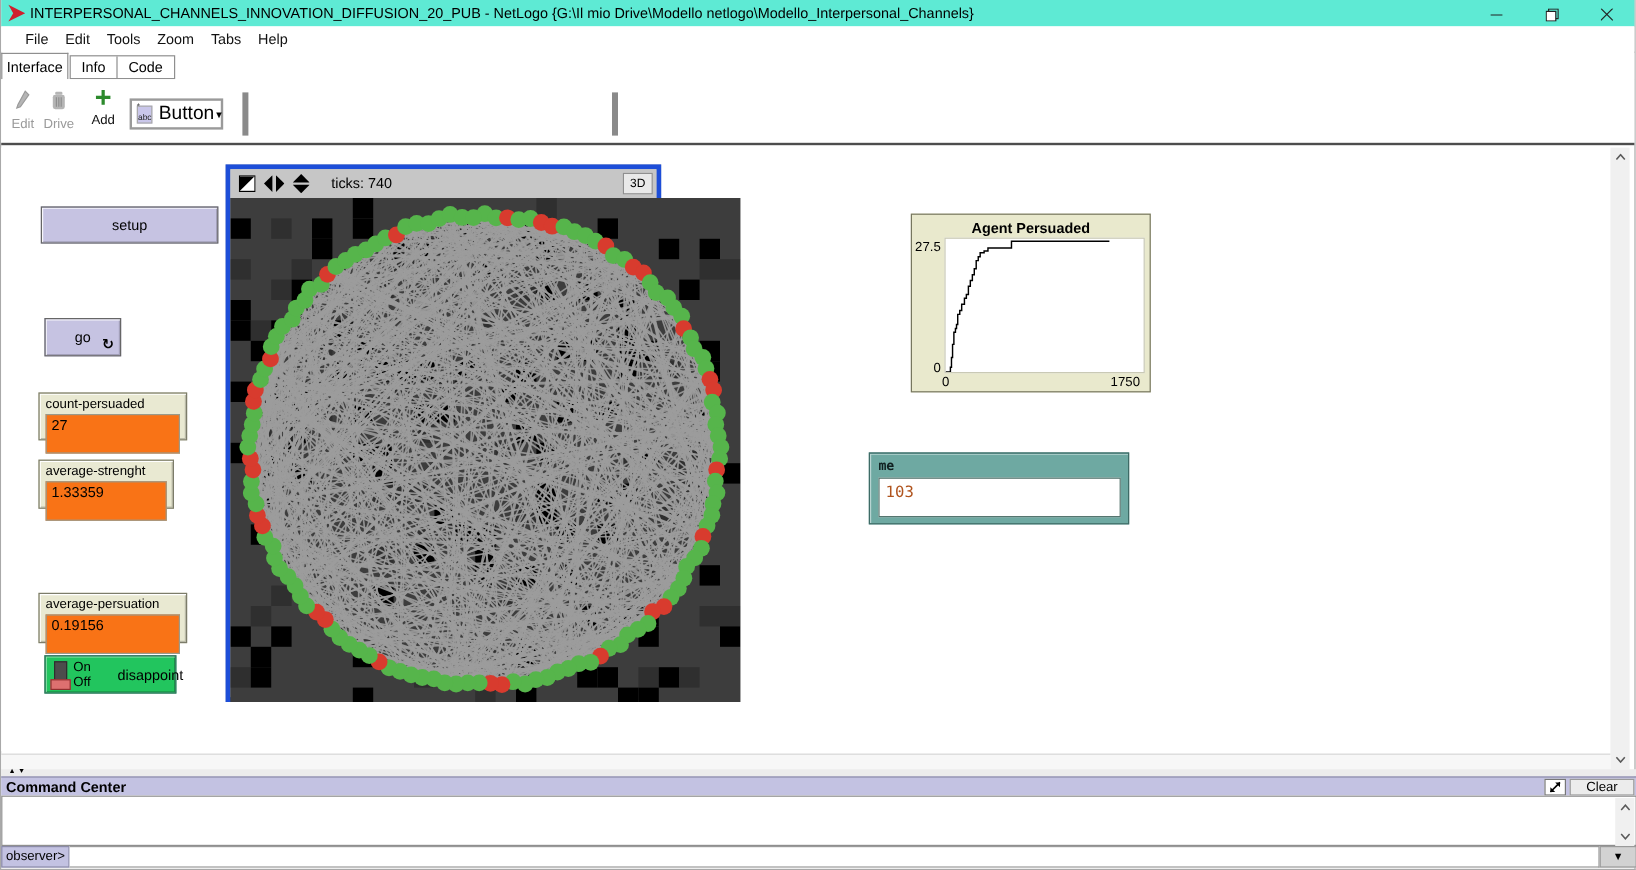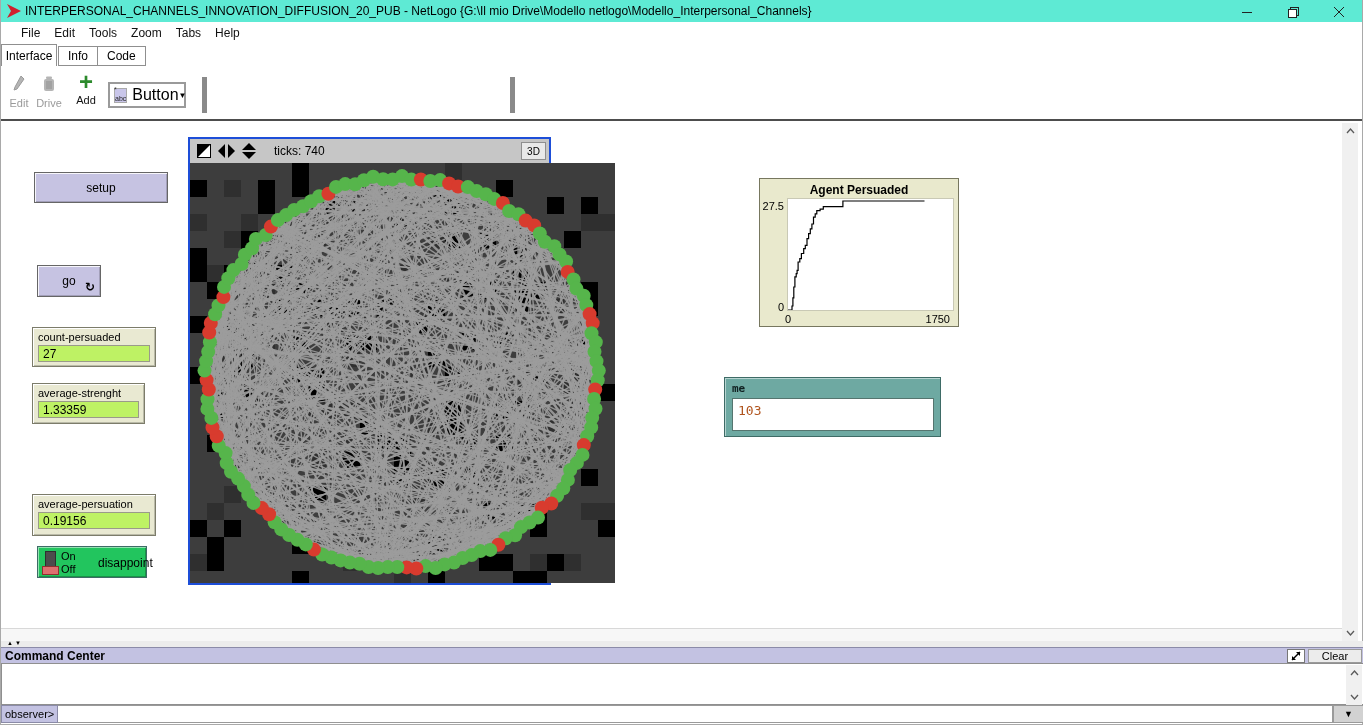--- a/index.html
+++ b/index.html
@@ -53,42 +53,42 @@
   .update-dd { position:absolute; left:411px; top:96px; width:80px; height:22px; background:#f2f2f2; border:1px solid #adadad;
     font-size:12px; display:flex; align-items:center; padding:0 6px; justify-content:space-between;}
   .settings-btn { position:absolute; left:527px; top:84px; width:76px; height:22px; background:#ececec; border:1px solid #b0b0b0;
     font-size:12px; display:flex; align-items:center; justify-content:center; }
 
   
   .canvas { position:absolute; top:123px; left:0; width:1341px; height:503px; background:#fff; }
   .btn-nl { position:absolute; background:#c6c3e2; border:1px solid #666;
     box-shadow:inset 1px 1px 0 rgba(255,255,255,.85), inset -1px -1px 0 rgba(0,0,0,.18);
     font-size:12px; color:#000; display:flex; align-items:center; justify-content:center; }
-  .btn-setup { left:33px; top:49px; width:134px; height:31px; }
+  .btn-setup { left:33px; top:49px; width:148px; height:31px; }
   .btn-go { left:36px; top:142px; width:64px; height:32px; }
   .forever-ic { position:absolute; right:5px; bottom:2px; font-size:12px; font-weight:bold; }
 
   .monitor { position:absolute; background:#e9e9d2; border:1px solid #7c7c6a;
     box-shadow:inset 1px 1px 0 #fff, inset -1px -1px 0 rgba(0,0,0,.2); padding:3px 5px; }
   .mon-label { font-size:11px; color:#000; }
-  .mon-field { margin-top:2px; background:#bef264; border:1px solid #9a9a8a; height:17px; font-size:12px; padding:1px 0 0 4px; }
+  .mon-field { margin-top:2px; background:#f97316; border:1px solid #9a9a8a; height:33px; font-size:12px; padding:1px 0 0 4px; }
   .mon-1 { left:31px; top:204px; width:124px; height:40px; }
   .mon-2 { left:31px; top:260px; width:113px; height:41px; }
   .mon-3 { left:31px; top:317px; width:117px; height:41px; }
   .mon-4 { left:31px; top:371px; width:124px; height:42px; }
 
   .switch { position:absolute; left:36px; top:423px; width:110px; height:32px; background:#22c55e;
     border:1px solid #3e6b66; box-shadow:inset 1px 1px 0 rgba(255,255,255,.5), inset -1px -1px 0 rgba(0,0,0,.25); }
   .sw-channel { position:absolute; left:7px; top:4px; width:11px; height:23px; background:#4c4c4c; border:1px solid #2e2e2e; }
   .sw-knob { position:absolute; left:4px; top:19px; width:17px; height:9px; background:#dd7070; border:1px solid #8f2f2f; }
   .sw-onoff { position:absolute; left:23px; top:3px; font-size:11px; line-height:13px; color:#000; }
   .sw-name { position:absolute; left:60px; top:9px; font-size:12px; color:#000; }
 
   
-  .world { position:absolute; left:187px; top:14px; width:363px; height:448px; border:2px solid #1d4ed8; background:#c6c6c6; }
+  .world { position:absolute; left:187px; top:14px; width:363px; height:448px; border:4px solid #1d4ed8; background:#c6c6c6; }
   .world-header { position:absolute; left:0; top:0; width:100%; height:24px; background:#c6c6c6; display:flex; align-items:center; }
   .wh-ic { margin-left:7px; display:flex; align-items:center; }
   .ticks { font-size:12px; margin-left:18px; color:#000; }
   .btn-3d { position:absolute; right:3px; top:3px; width:25px; height:18px; background:#e9e9e9; border:1px solid #8f8f8f;
     font-size:10px; display:flex; align-items:center; justify-content:center; }
   .world-view { position:absolute; left:0; top:24px; width:425px; height:420px; background:#3d3d3d; overflow:hidden; }
 
   
   .plot { position:absolute; left:758px; top:55px; width:200px; height:149px; background:#e9e9cd; border:1px solid #77775f; }
   .plot-title { position:absolute; top:4px; width:100%; text-align:center; font-size:12px; font-weight:bold; color:#000; }

